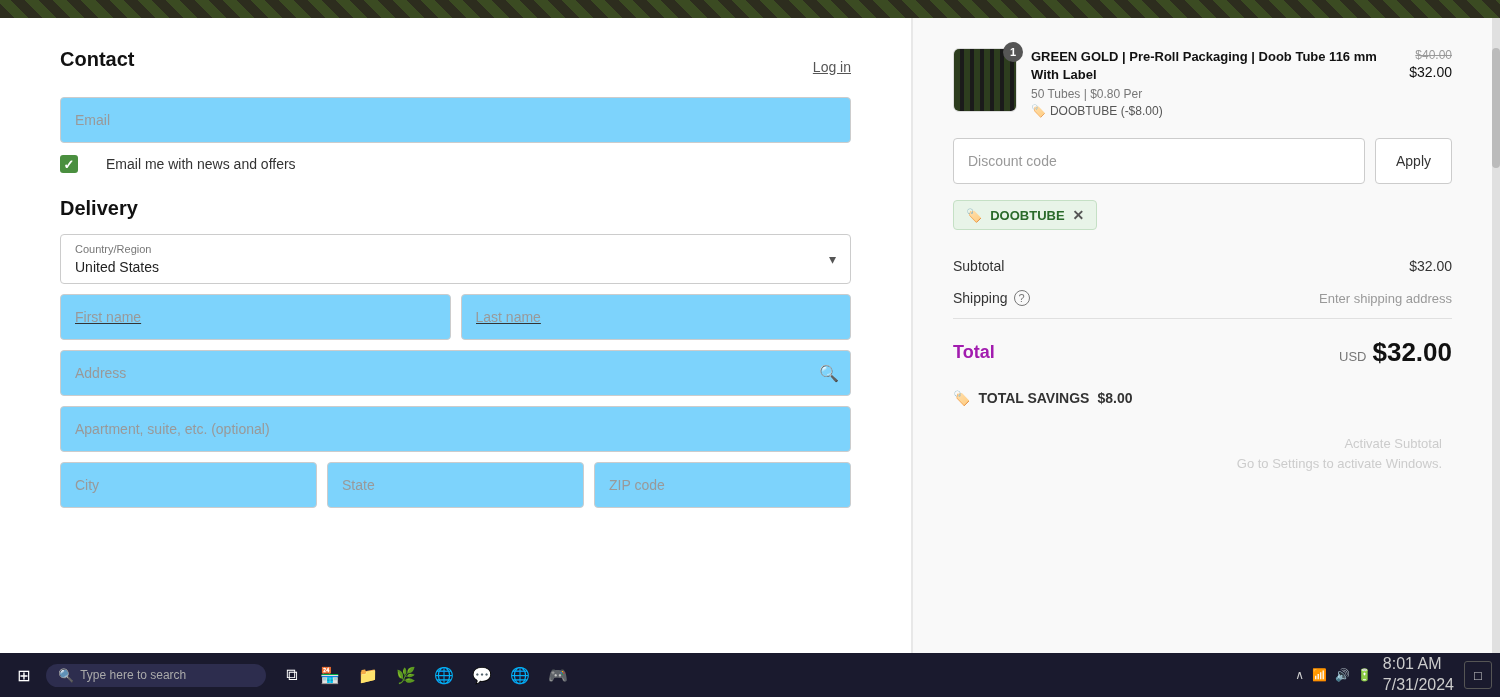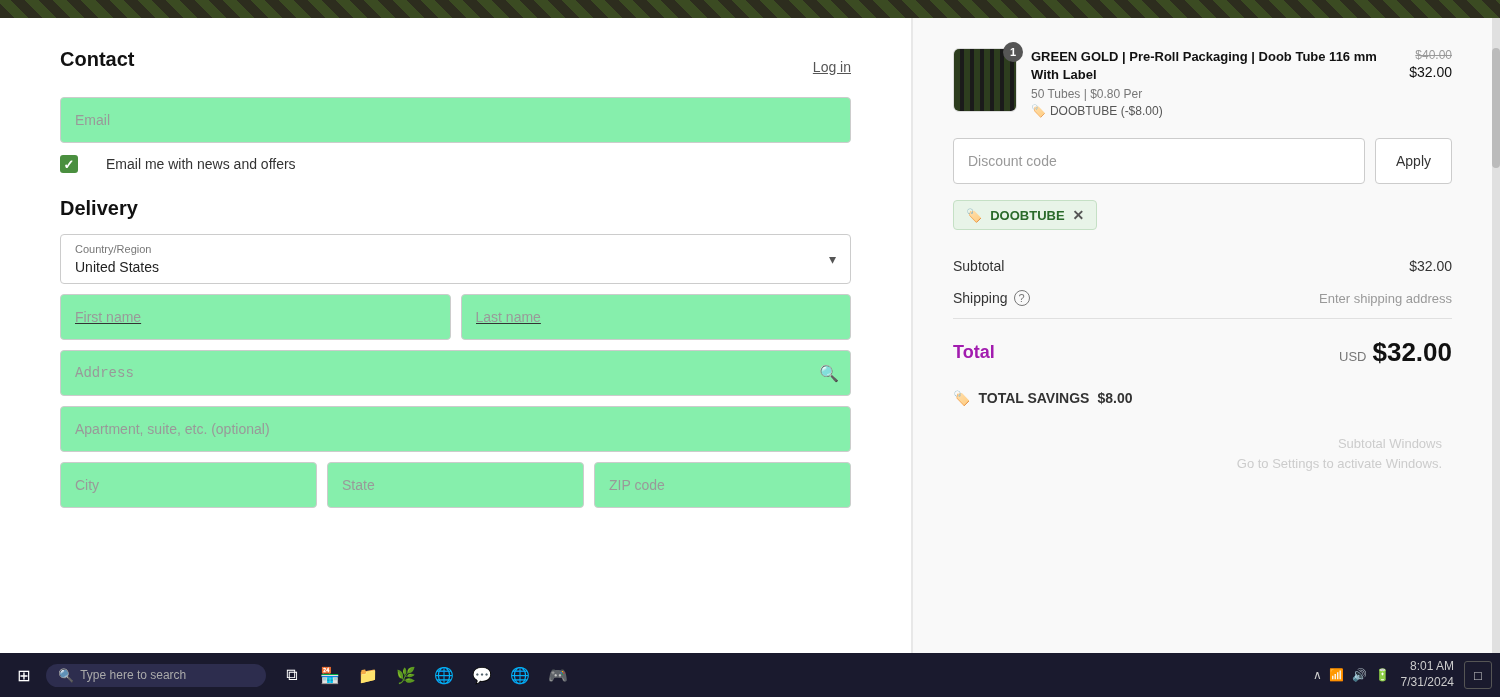--- a/index.html
+++ b/index.html
@@ -79,21 +79,21 @@
     }
 
     
     .form-input {
       width: 100%;
       border: 1px solid #ccc;
       border-radius: 4px;
       padding: 14px 14px;
       font-size: 14px;
       color: #333;
-      background: #86efac;
+      background: #7dd3fc;
       outline: none;
     }
 
     .form-input::placeholder {
       color: #999;
     }
 
     .input-row {
       margin-bottom: 10px;
     }
@@ -179,21 +179,20 @@
       flex: 1;
       text-decoration: underline;
     }
 
     
     .input-with-icon {
       position: relative;
     }
 
     .input-with-icon .form-input {
-      font-family: Liberation Mono, monospace;
     }
 
     .search-icon-inside {
       position: absolute;
       right: 12px;
       top: 50%;
       transform: translateY(-50%);
       color: #888;
       font-size: 16px;
     }
@@ -559,22 +558,21 @@
     .taskbar-sys-icons {
       display: flex;
       align-items: center;
       gap: 8px;
       color: #ccc;
       font-size: 12px;
     }
 
     .taskbar-time {
       color: #ccc;
-      font-size: 12px;
-      text-align: right;
+      font-size: 16px;
       line-height: 1.3;
     }
 
     .taskbar-notification {
       width: 28px;
       height: 28px;
       border: 1px solid #555;
       border-radius: 3px;
       display: flex;
       align-items: center;
@@ -720,21 +718,21 @@
 
       
       <div class="savings-row">
         <span class="savings-icon">🏷️</span>
         <span>TOTAL SAVINGS</span>
         <span>$8.00</span>
       </div>
 
       
       <div class="activate-windows">
-        <div>Subtotal Windows</div>
+        <div>Activate Subtotal</div>
         <div>Go to Settings to activate Windows.</div>
       </div>
 
     </div>
 
     <div class="page-scrollbar">
       <div class="page-scrollbar-thumb"></div>
     </div>
 
   </div>

